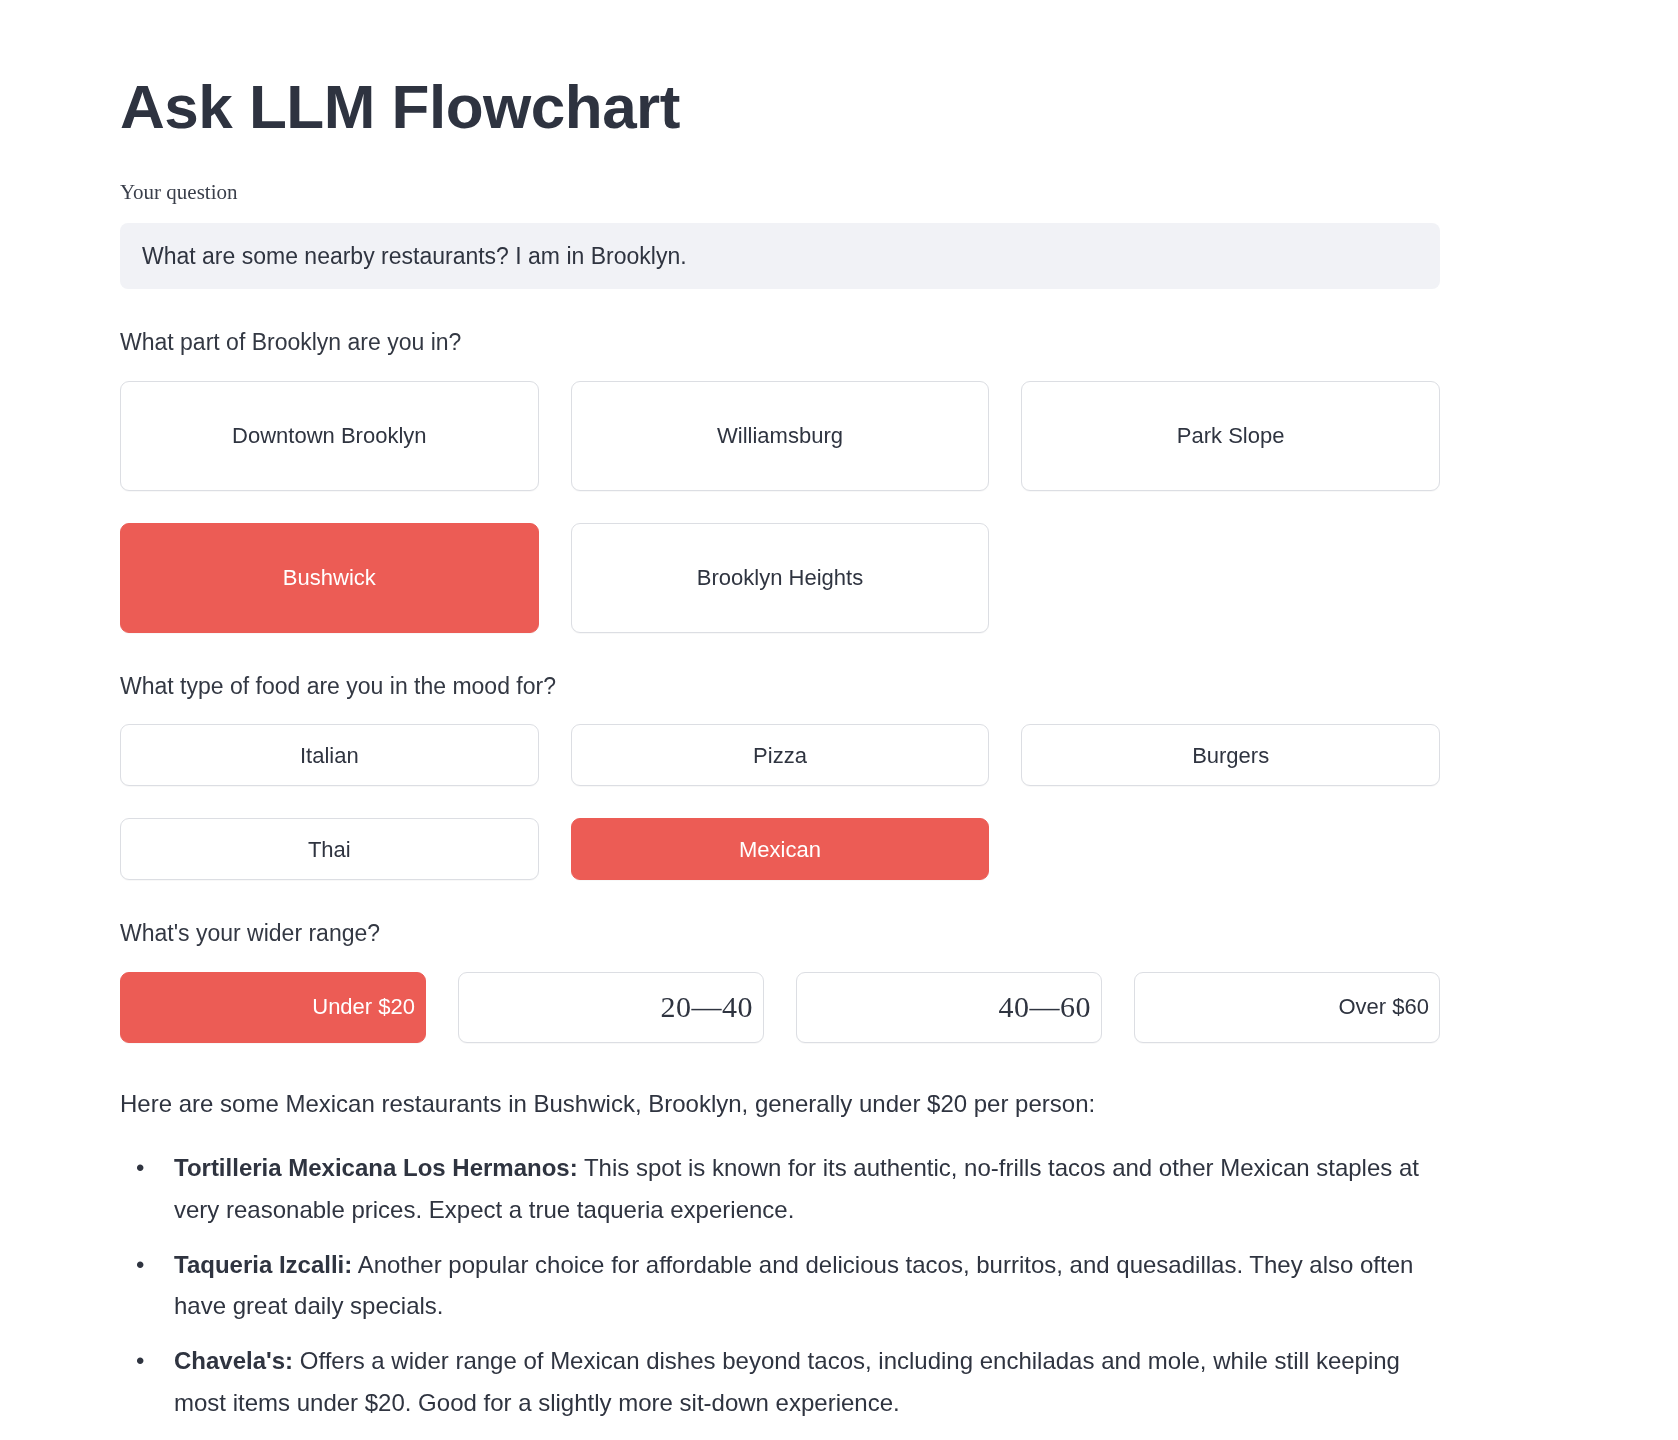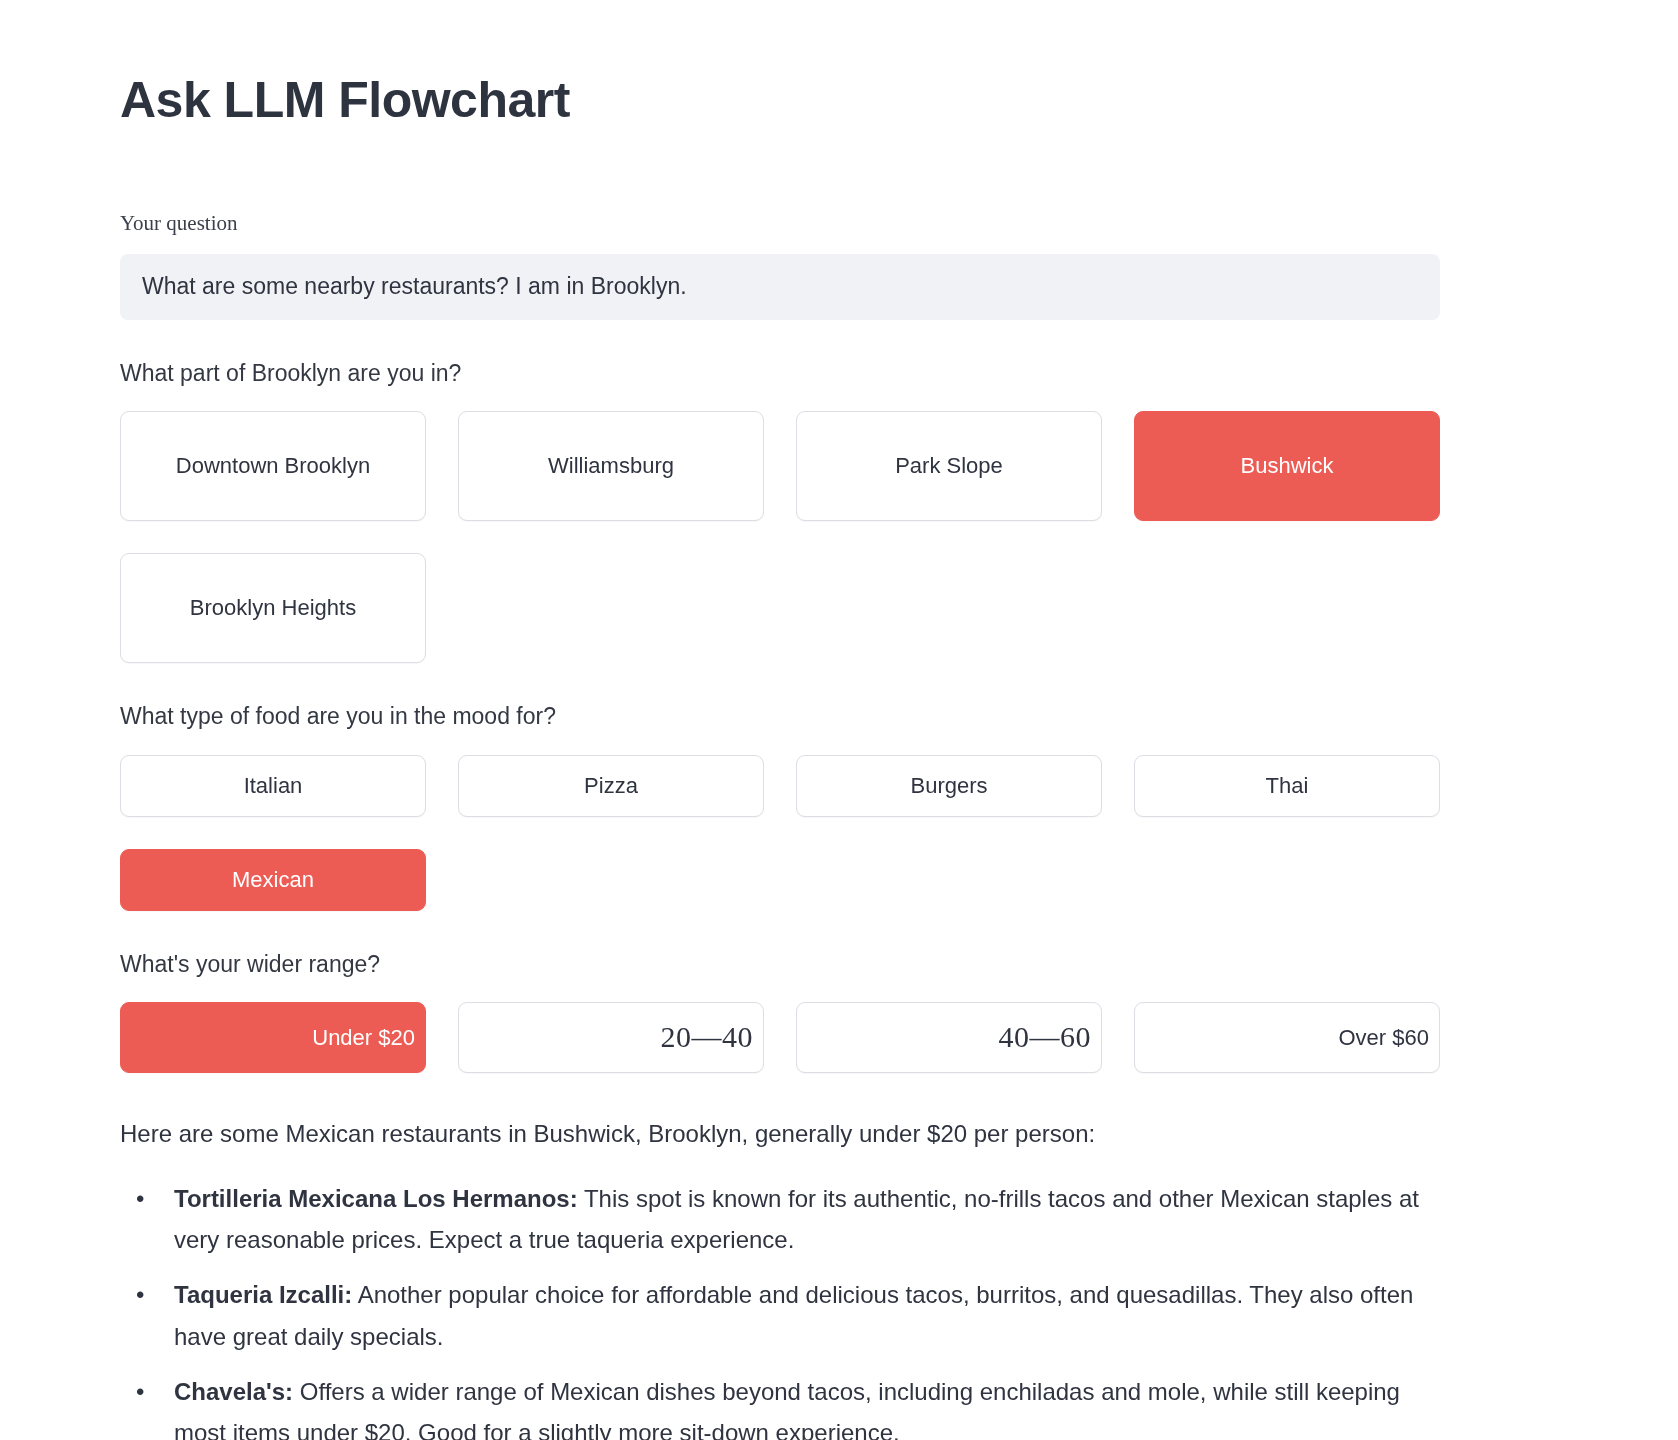--- a/index.html
+++ b/index.html
@@ -19,25 +19,25 @@
     width: 1678px;
     padding: 74px 0 40px 0;
   }
   .inner {
     margin-left: 120px;
     width: 1320px;
   }
 
   
   .app-title {
-    font-size: 50px;
+    font-size: 62px;
     font-weight: 700;
     letter-spacing: -0.5px;
     color: #2e3340;
-    margin: 0 0 84px 0;
+    margin: 0 0 41px 0;
     line-height: 1.05;
   }
 
   
   .field-label {
     font-size: 21px;
     color: #3a3f4b;
     margin-bottom: 18px;
     line-height: 1.2;
     font-family: Liberation Serif, serif;
@@ -59,21 +59,21 @@
   
   .group { margin-top: 40px; }
   .group-label {
     font-size: 23px;
     color: #333843;
     margin-bottom: 24px;
     line-height: 1.2;
   }
   .options-row {
     display: grid;
-    grid-template-columns: repeat(4, 1fr);
+    grid-template-columns: repeat(3, 1fr);
     gap: 32px;
     width: 1320px;
   }
   .options-row.four {
     grid-template-columns: repeat(4, 1fr);
   }
   .option-btn {
     border: 1px solid #dcdee3;
     background: #ffffff;
     border-radius: 9px;

